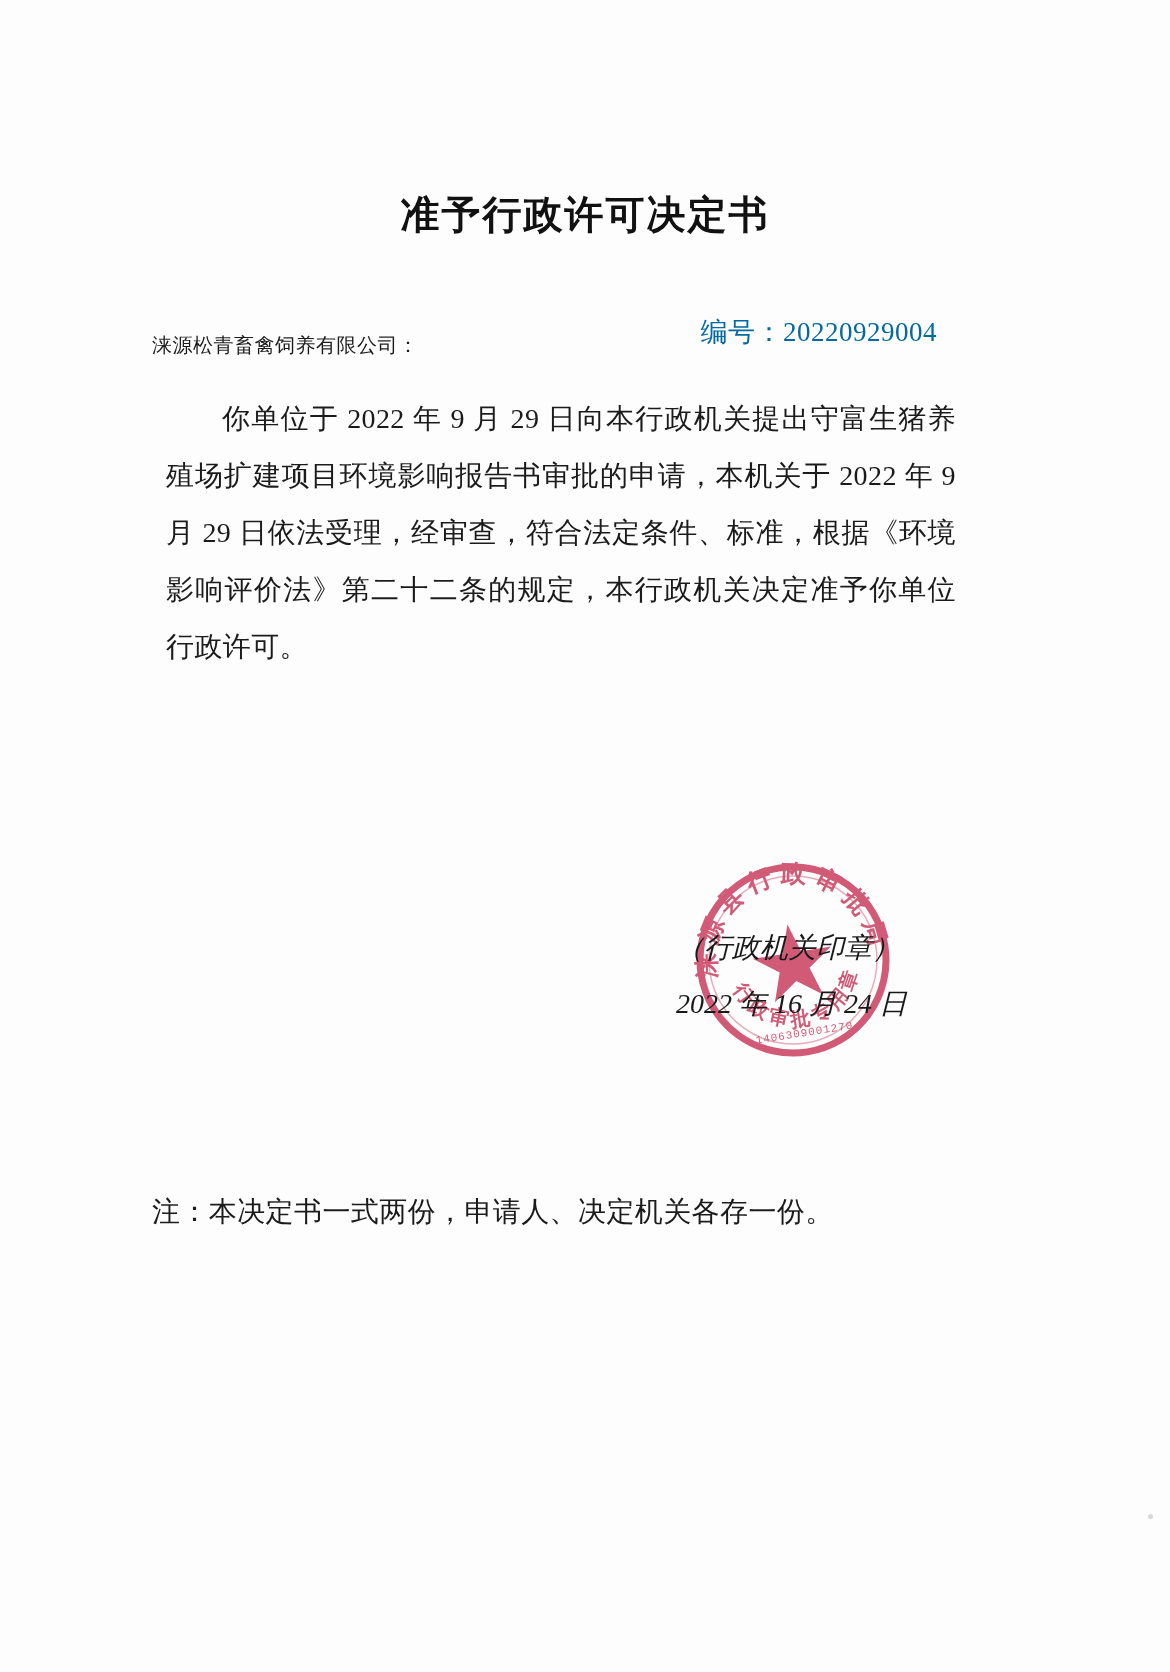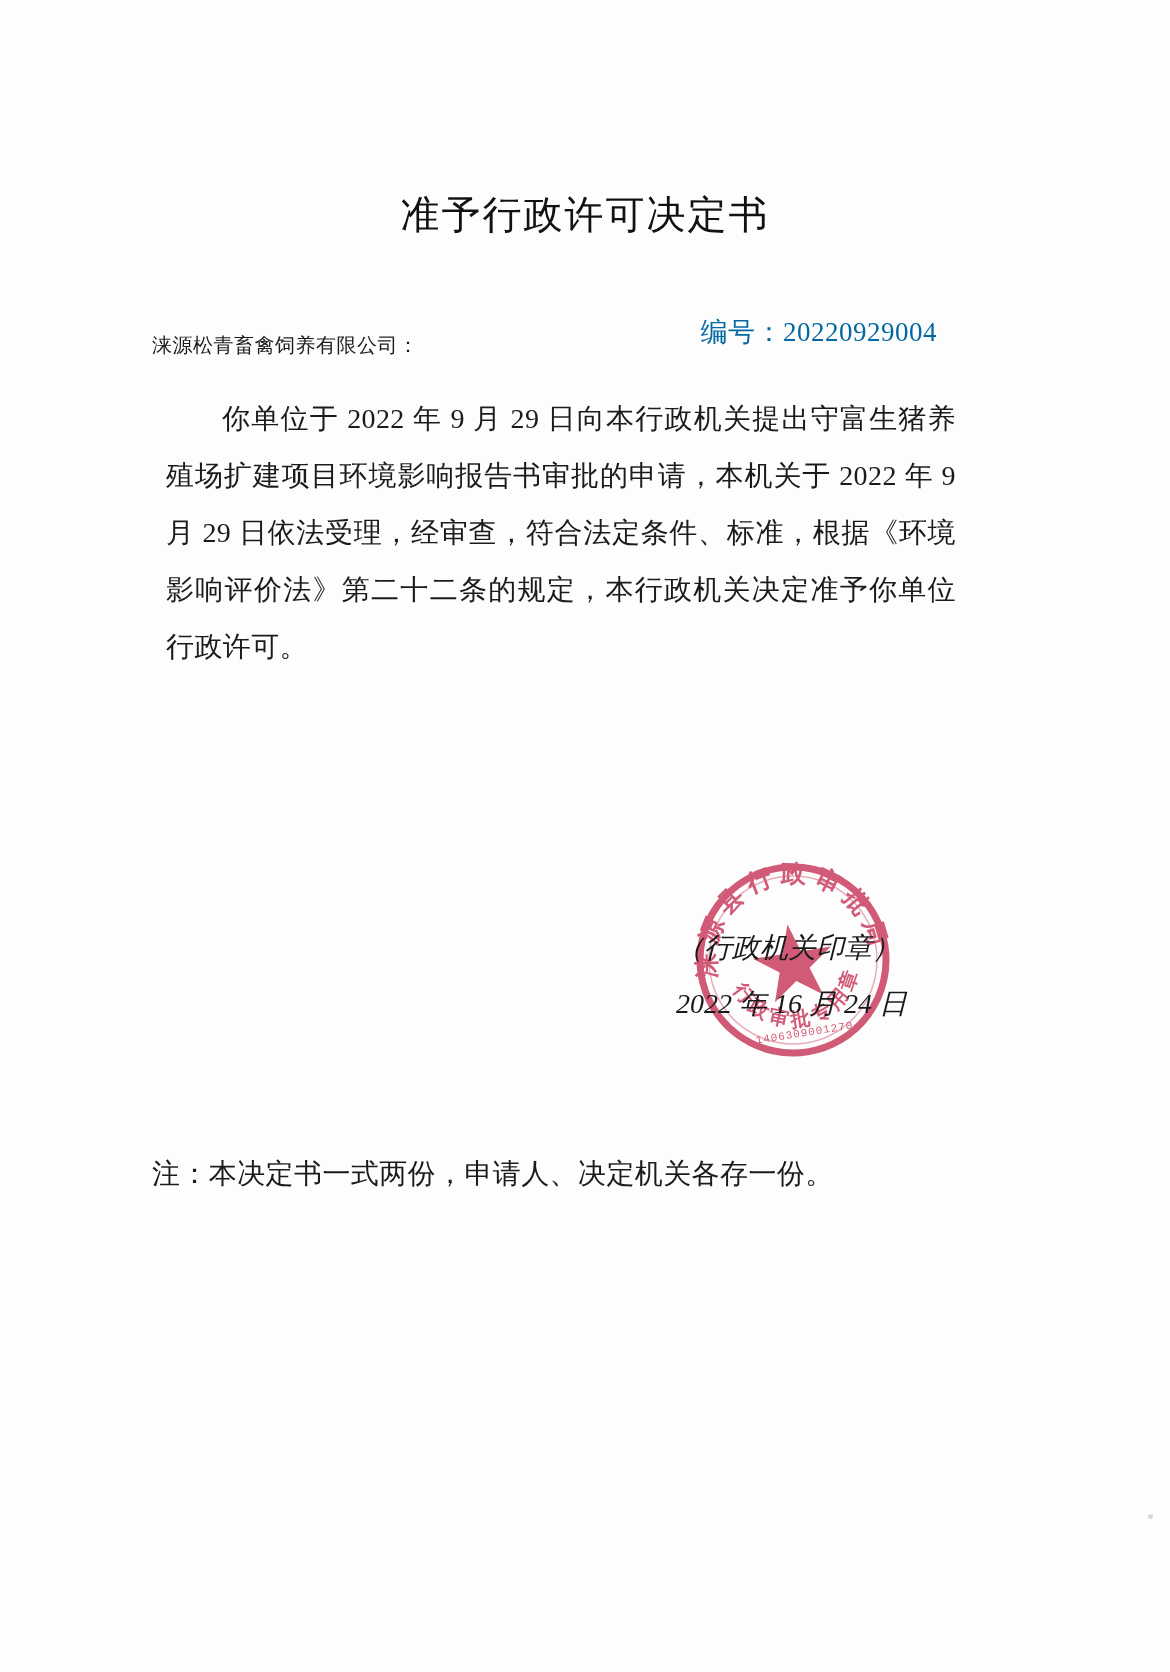--- a/index.html
+++ b/index.html
@@ -31,21 +31,21 @@
     height: 1672px;
   }
 
   .title {
     position: absolute;
     top: 188px;
     left: 0;
     width: 1170px;
     text-align: center;
     font-size: 39px;
-    font-weight: normal;
+    font-weight: bold;
     letter-spacing: 2px;
     color: #111;
   }
 
   .serial {
     position: absolute;
     top: 277px;
     right: 233px;
     font-size: 27px;
     letter-spacing: 0.5px;
@@ -99,21 +99,21 @@
     left: 686px;
     top: 853px;
     width: 214px;
     height: 214px;
     pointer-events: none;
   }
 
   .note {
     position: absolute;
     left: 152px;
-    top: 1155px;
+    top: 1193px;
     font-size: 28px;
     letter-spacing: 0.4px;
   }
 
   .edge-mark {
     position: absolute;
     width: 5px;
     height: 5px;
     background: #d8d8d8;
     border-radius: 50%;

